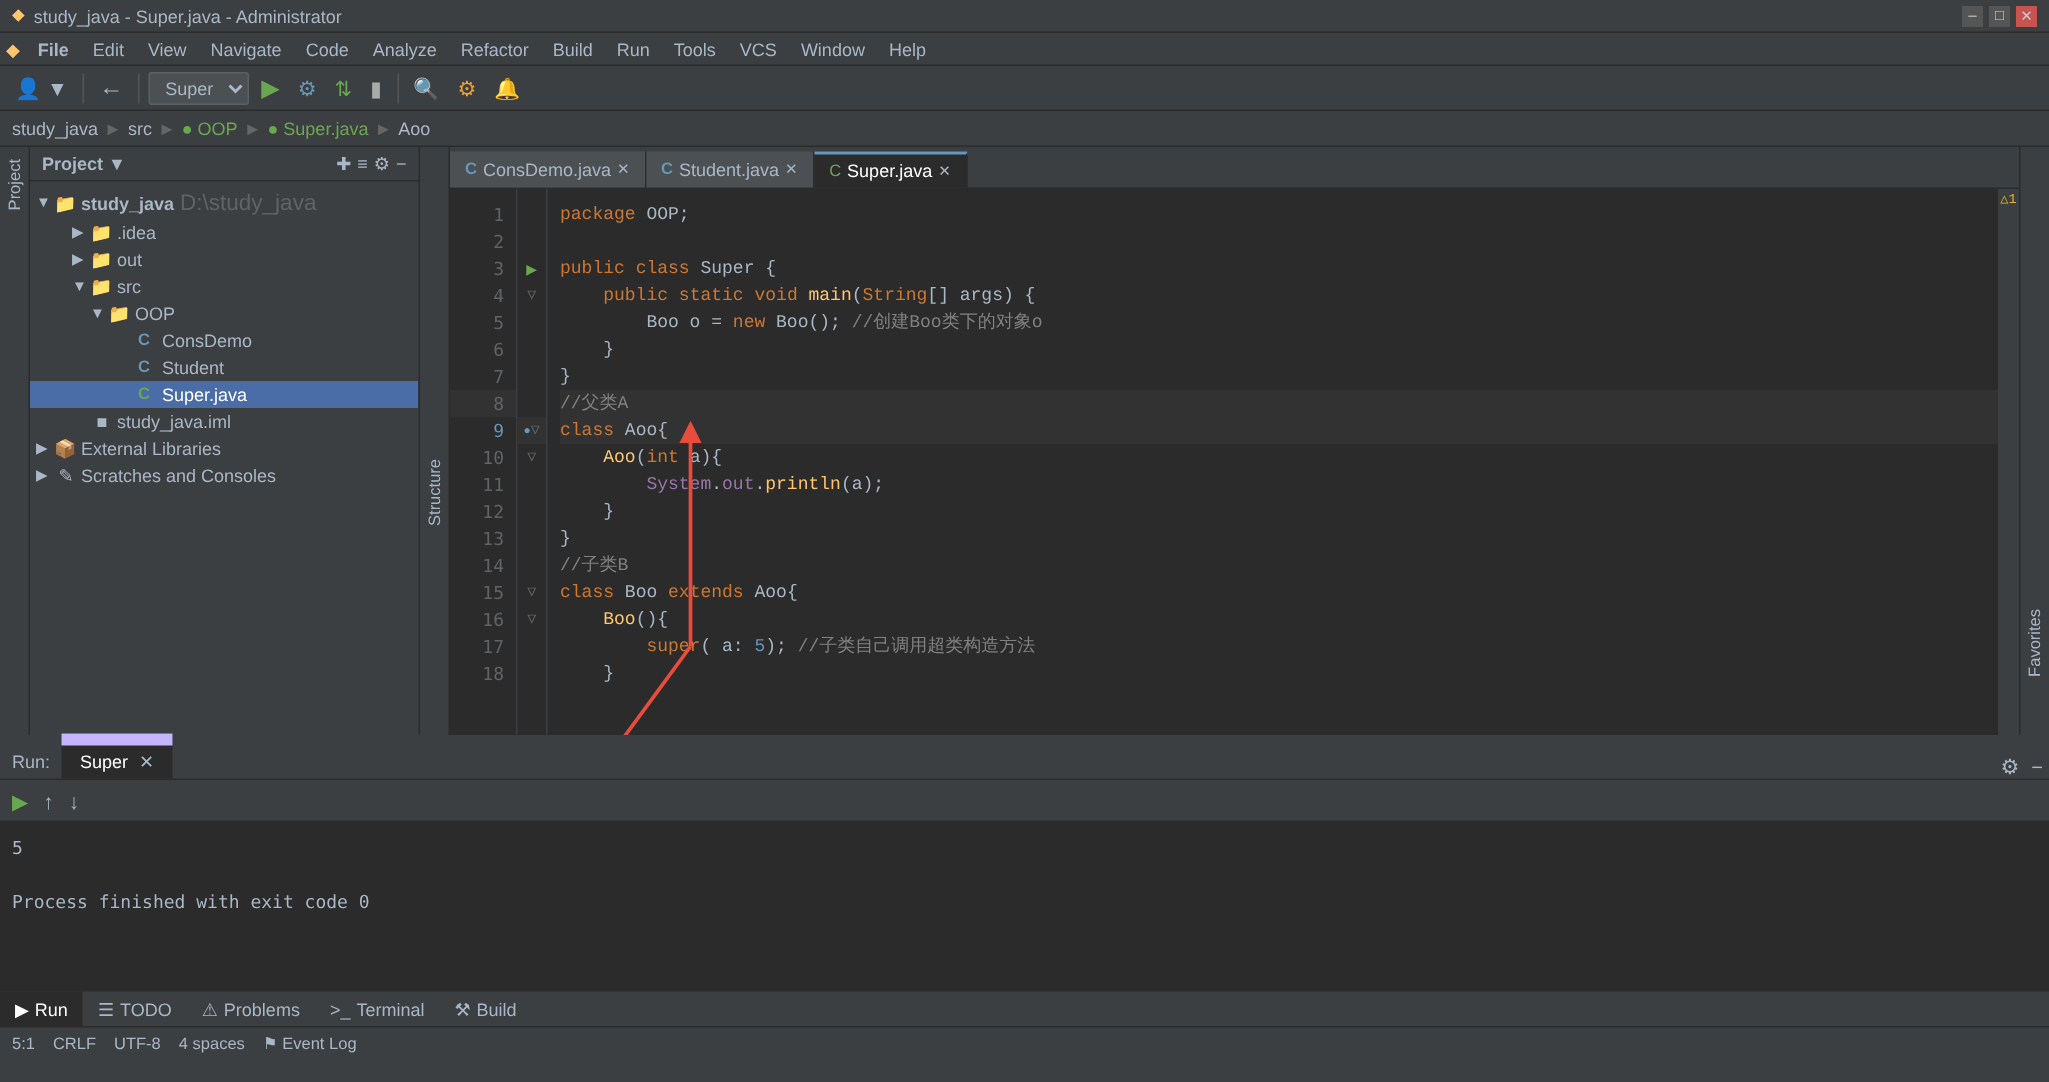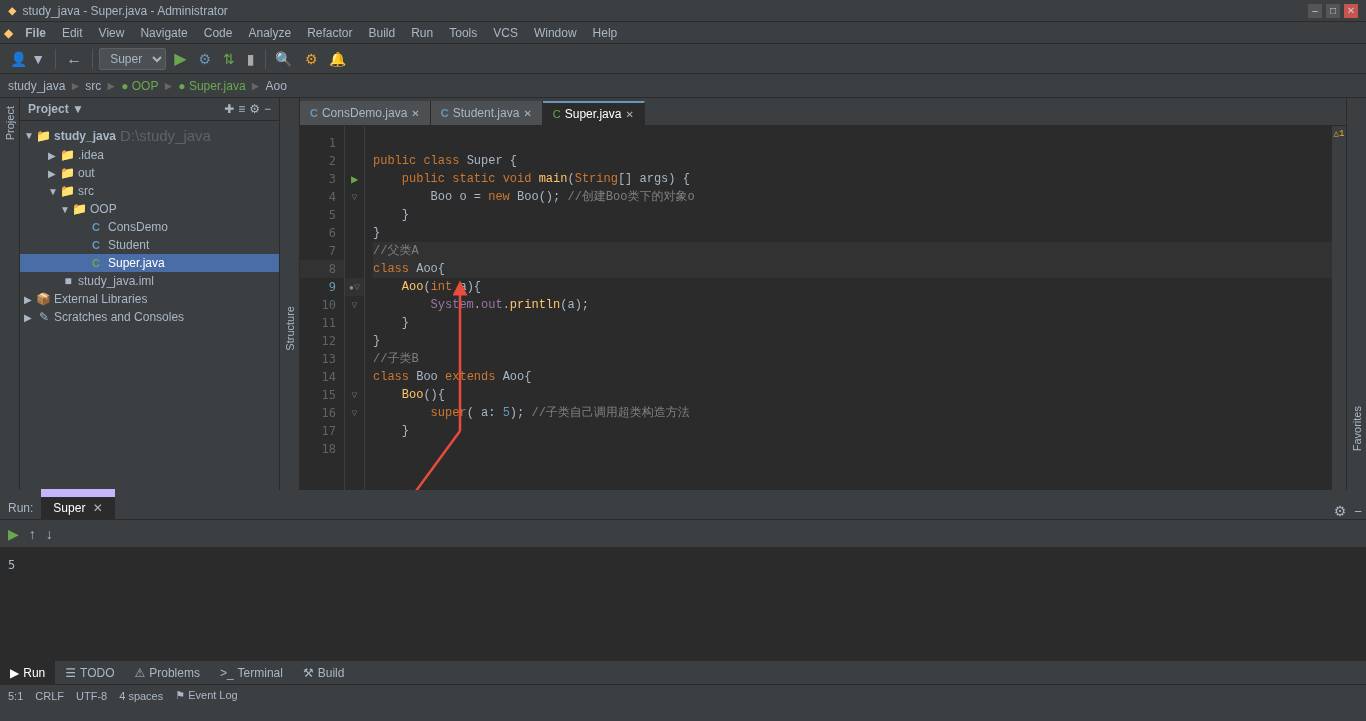--- a/index.html
+++ b/index.html
@@ -337,20 +337,21 @@
         </div>
         <div style="height:18px; display:flex; align-items:center; justify-content:center;">
           <span style="color:#606366; font-size:10px;">▽</span>
         </div>
         <div style="height:18px;"></div>
         <div style="height:18px;"></div>
       </div>
 
       <div id="code-content" style="position:relative;">
 
+        <div class="code-line"><span class="kw">package</span><span class="plain"> OOP;</span></div>
 
         <div class="code-line">&nbsp;</div>
 
         <div class="code-line"><span class="kw">public</span><span class="plain"> </span><span class="kw">class</span><span class="plain"> Super {</span></div>
 
         <div class="code-line"><span class="plain">    </span><span class="kw">public</span><span class="plain"> </span><span class="kw">static</span><span class="plain"> </span><span class="kw">void</span><span class="plain"> </span><span class="fn">main</span><span class="plain">(</span><span class="kw">String</span><span class="plain">[] args) {</span></div>
 
         <div class="code-line"><span class="plain">        Boo o = </span><span class="kw">new</span><span class="plain"> Boo(); </span><span class="cmt">//创建Boo类下的对象o</span></div>
 
         <div class="code-line"><span class="plain">    }</span></div>
@@ -415,20 +416,21 @@
     <button style="background:transparent; border:none; color:#a9b7c6; cursor:pointer; margin-right:4px;">−</button>
   </div>
   <div id="run-toolbar">
     <button class="run-tool-btn green">▶</button>
     <button class="run-tool-btn">↑</button>
     <button class="run-tool-btn">↓</button>
   </div>
   <div id="console-output">
     <div class="console-line"><span>5</span></div>
     <div class="console-line">&nbsp;</div>
+    <div class="console-line"><span>Process finished with exit code 0</span></div>
   </div>
 </div>
 
 <div id="bottom-nav">
   <div class="bottom-nav-item active">
     <span>▶</span>
     <span>Run</span>
   </div>
   <div class="bottom-nav-item">
     <span>☰</span>

